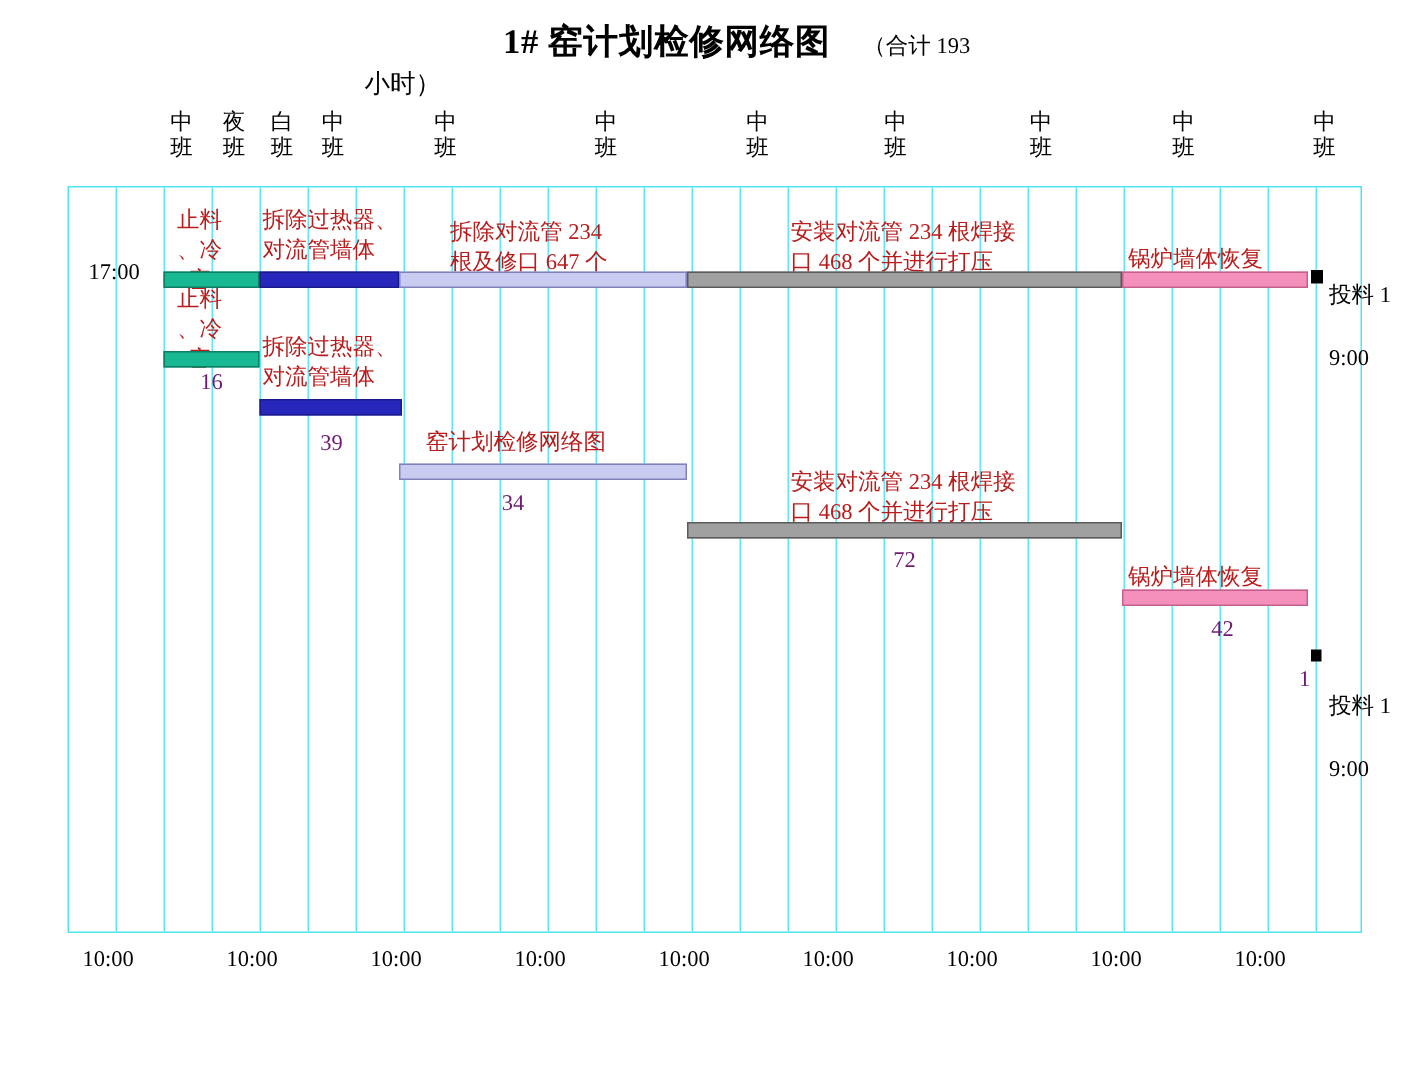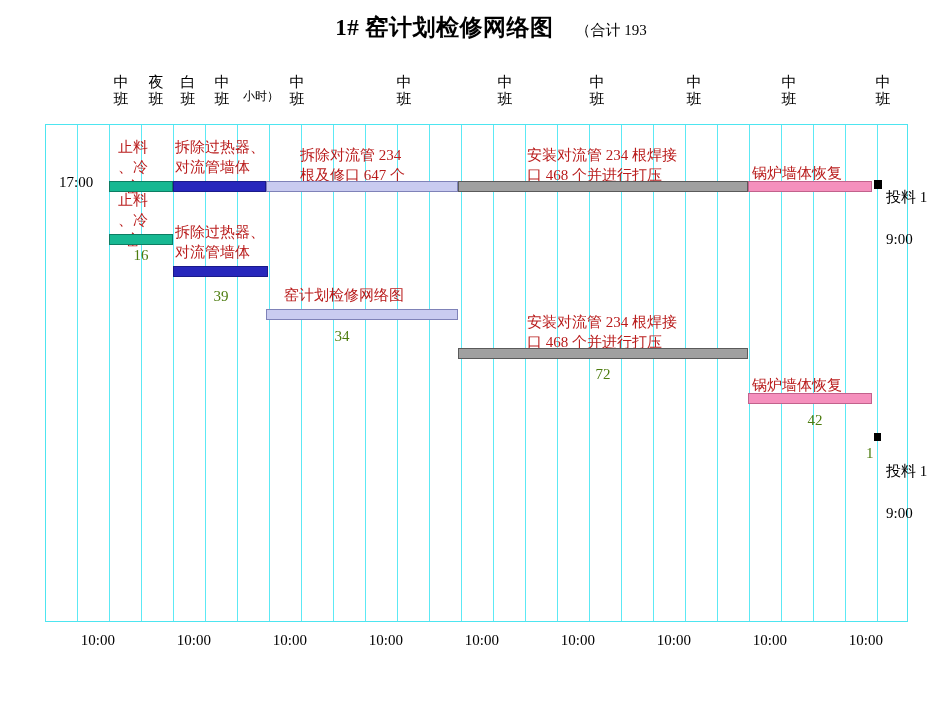--- a/index.html
+++ b/index.html
@@ -32,24 +32,23 @@
   }
   #title-sub {
     font-size: 15px;
     font-weight: normal;
     margin-left: 22px;
   }
   #title-sub2 {
     position: absolute;
     left: 243px;
     top: 44px;
-    font-size: 12px;
+    font-size: 17px;
     text-align: left;
     width: 200px;
-    margin-top: 44px;
   }
 
   
   .shift-label {
     position: absolute;
     font-size: 15px;
     line-height: 17px;
     text-align: center;
     width: 22px;
     white-space: normal;
@@ -97,21 +96,21 @@
   .task-label {
     position: absolute;
     font-size: 15px;
     line-height: 20px;
     color: #b91c1c;
     white-space: pre-line;
   }
   .dur-label {
     position: absolute;
     font-size: 15px;
-    color: #4d7c0f;
+    color: #701a75;
     text-align: center;
   }
   .side-label {
     position: absolute;
     font-size: 15px;
     line-height: 21px;
     color: #000000;
     white-space: pre-line;
   }
 
@@ -122,21 +121,21 @@
     top: 174px;
     font-size: 15px;
   }
 
   
   .axis-tick {
     position: absolute;
     top: 632px;
     font-size: 15px;
     width: 60px;
-    text-align: right;
+    text-align: left;
   }
 </style>
 </head>
 <body>
 
 <div id="title-block">
   <span id="title-main">1# 窑计划检修网络图</span><span id="title-sub">（合计 193</span>
 </div>
 <div id="title-sub2">小时）</div>
 

